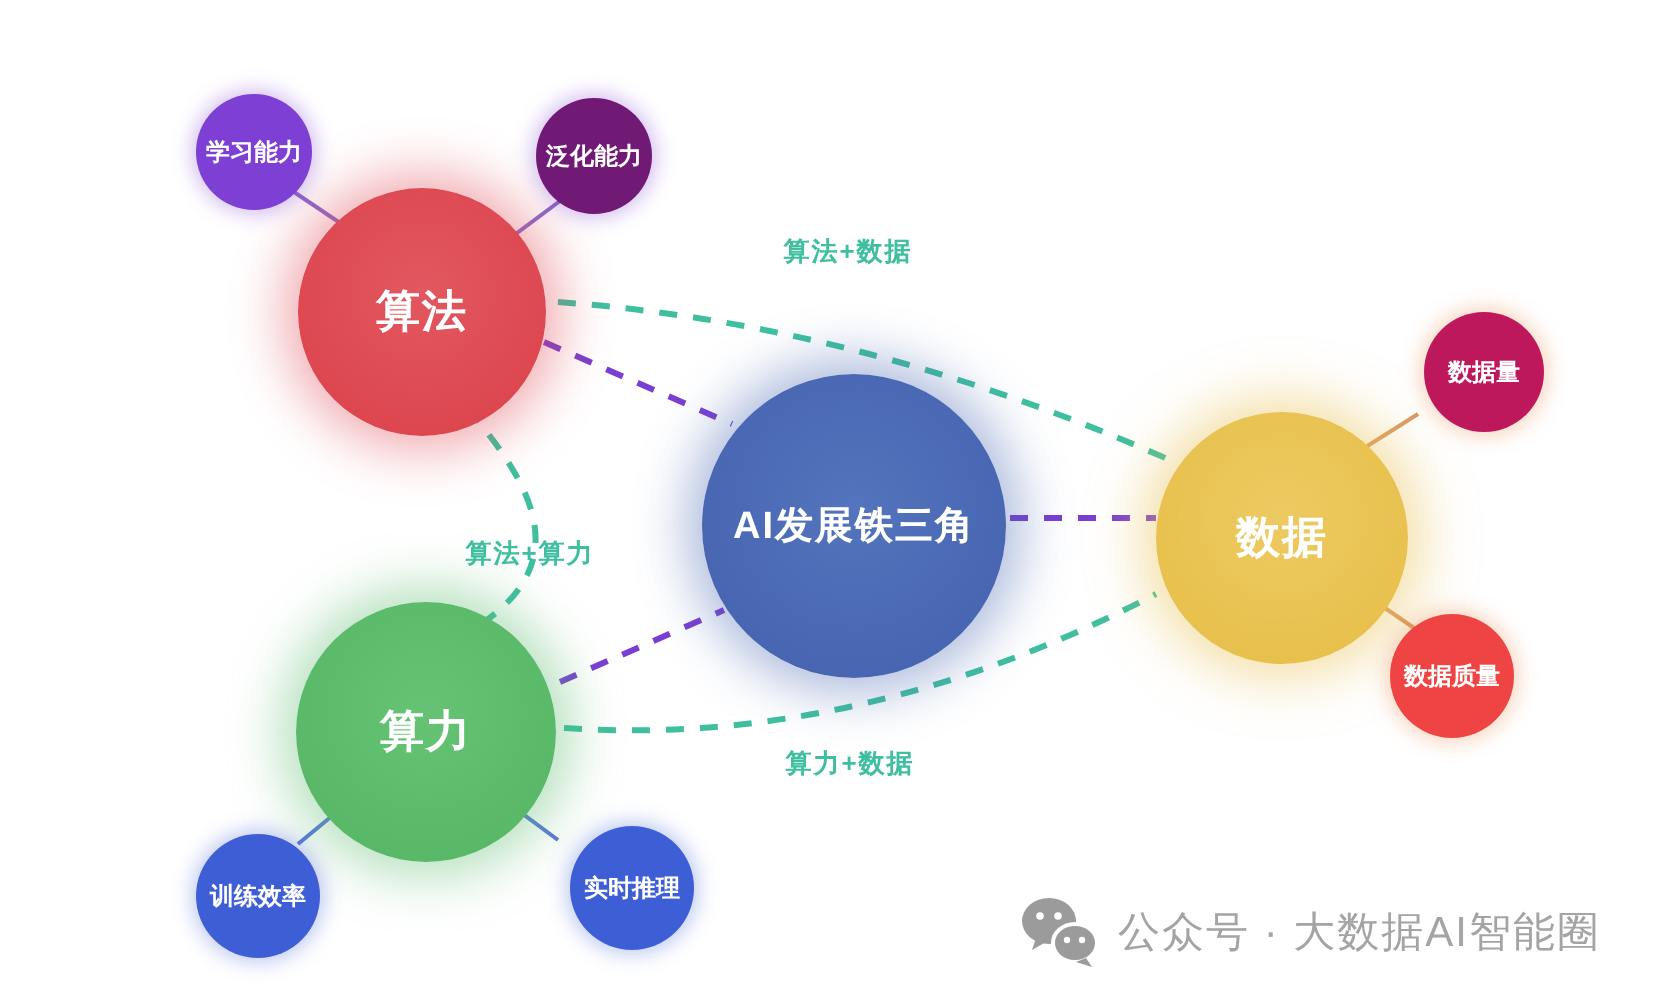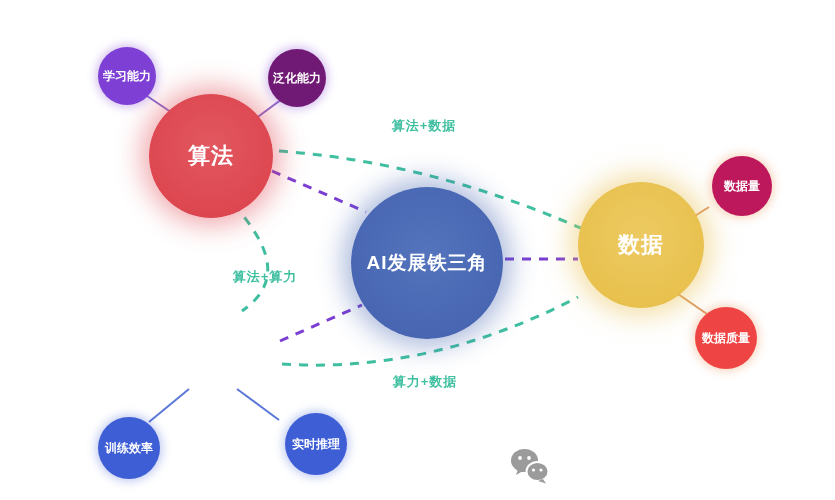--- a/index.html
+++ b/index.html
@@ -16,21 +16,21 @@
   
   .n-algorithm{left:211px;top:156px;width:124px;height:124px;font-size:22px;
     background:radial-gradient(circle at 50% 42%, #e25860 0%, #dd4750 70%, #db424c 100%);
     box-shadow:0 0 26px 8px rgba(223,73,84,.45);}
   .n-center{left:427px;top:263px;width:152px;height:152px;font-size:19px;
     background:radial-gradient(circle at 50% 44%, #5474bd 0%, #4866b2 70%, #445fab 100%);
     box-shadow:0 0 26px 8px rgba(74,104,178,.45);align-items:center;}
   .n-computing{left:213px;top:366px;width:130px;height:130px;font-size:22px;
     background:radial-gradient(circle at 50% 42%, #66c375 0%, #59b968 70%, #53b463 100%);
     box-shadow:0 0 26px 8px rgba(92,186,108,.45);}
-  .n-data{left:641px;top:245px;width:126px;height:126px;font-size:22px;
+  .n-data{left:641px;top:269px;width:126px;height:126px;font-size:22px;
     background:radial-gradient(circle at 50% 42%, #edca62 0%, #e8c14e 70%, #e5bc45 100%);
     box-shadow:0 0 26px 8px rgba(234,194,84,.5);}
   
   .sub{font-size:12px;font-weight:bold;letter-spacing:0;}
   .n-learn{left:127px;top:76px;width:58px;height:58px;background:#7d3fd4;box-shadow:0 0 10px 2px rgba(125,63,212,.35);}
   .n-general{left:297px;top:78px;width:58px;height:58px;background:#701a75;box-shadow:0 0 10px 2px rgba(125,63,212,.35);}
   .n-volume{left:742px;top:186px;width:60px;height:60px;background:#be185d;box-shadow:0 0 10px 2px rgba(232,130,63,.35);}
   .n-quality{left:726px;top:338px;width:62px;height:62px;background:#ef4444;box-shadow:0 0 10px 2px rgba(232,130,63,.35);}
   .n-train{left:129px;top:448px;width:62px;height:62px;background:#3e5ed6;box-shadow:0 0 10px 2px rgba(62,94,214,.35);}
   .n-infer{left:301px;top:444px;width:62px;height:62px;background:#3e5ed6;box-shadow:0 0 10px 2px rgba(62,94,214,.35);margin-left:15px;}
@@ -70,20 +70,23 @@
     <path d="M149,422 L189,389" fill="none" stroke="#5b78d8" stroke-width="2"></path>
     <path d="M279,420 L237,389" fill="none" stroke="#5b78d8" stroke-width="2"></path>
   </svg>
 
   <div class="node n-algorithm">
     <span>算法</span>
   </div>
   <div class="node n-center">
     <span>AI发展铁三角</span>
   </div>
+  <div class="node n-computing">
+    <span>算力</span>
+  </div>
   <div class="node n-data">
     <span>数据</span>
   </div>
 
   <div class="node sub n-learn">
     <span>学习能力</span>
   </div>
   <div class="node sub n-general">
     <span>泛化能力</span>
   </div>
@@ -108,15 +111,16 @@
     <svg width="40" height="36" viewBox="0 0 40 36">
       <ellipse cx="14.5" cy="12.5" rx="13.5" ry="11.5" fill="#9b9b9b"></ellipse>
       <path d="M8,21 L6,27 L13,23 Z" fill="#9b9b9b"></path>
       <circle cx="10" cy="10" r="1.9" fill="#ffffff"></circle>
       <circle cx="19" cy="10" r="1.9" fill="#ffffff"></circle>
       <ellipse cx="27.5" cy="23.5" rx="11" ry="9.5" fill="#9b9b9b" stroke="#ffffff" stroke-width="2"></ellipse>
       <path d="M33,31 L36,35.5 L28,33 Z" fill="#9b9b9b"></path>
       <circle cx="23.5" cy="22" r="1.6" fill="#ffffff"></circle>
       <circle cx="31" cy="22" r="1.6" fill="#ffffff"></circle>
     </svg>
+    <span class="watermark-text">公众号 · 大数据AI智能圈</span>
   </div>
 
 </div>
 
 </body></html>

